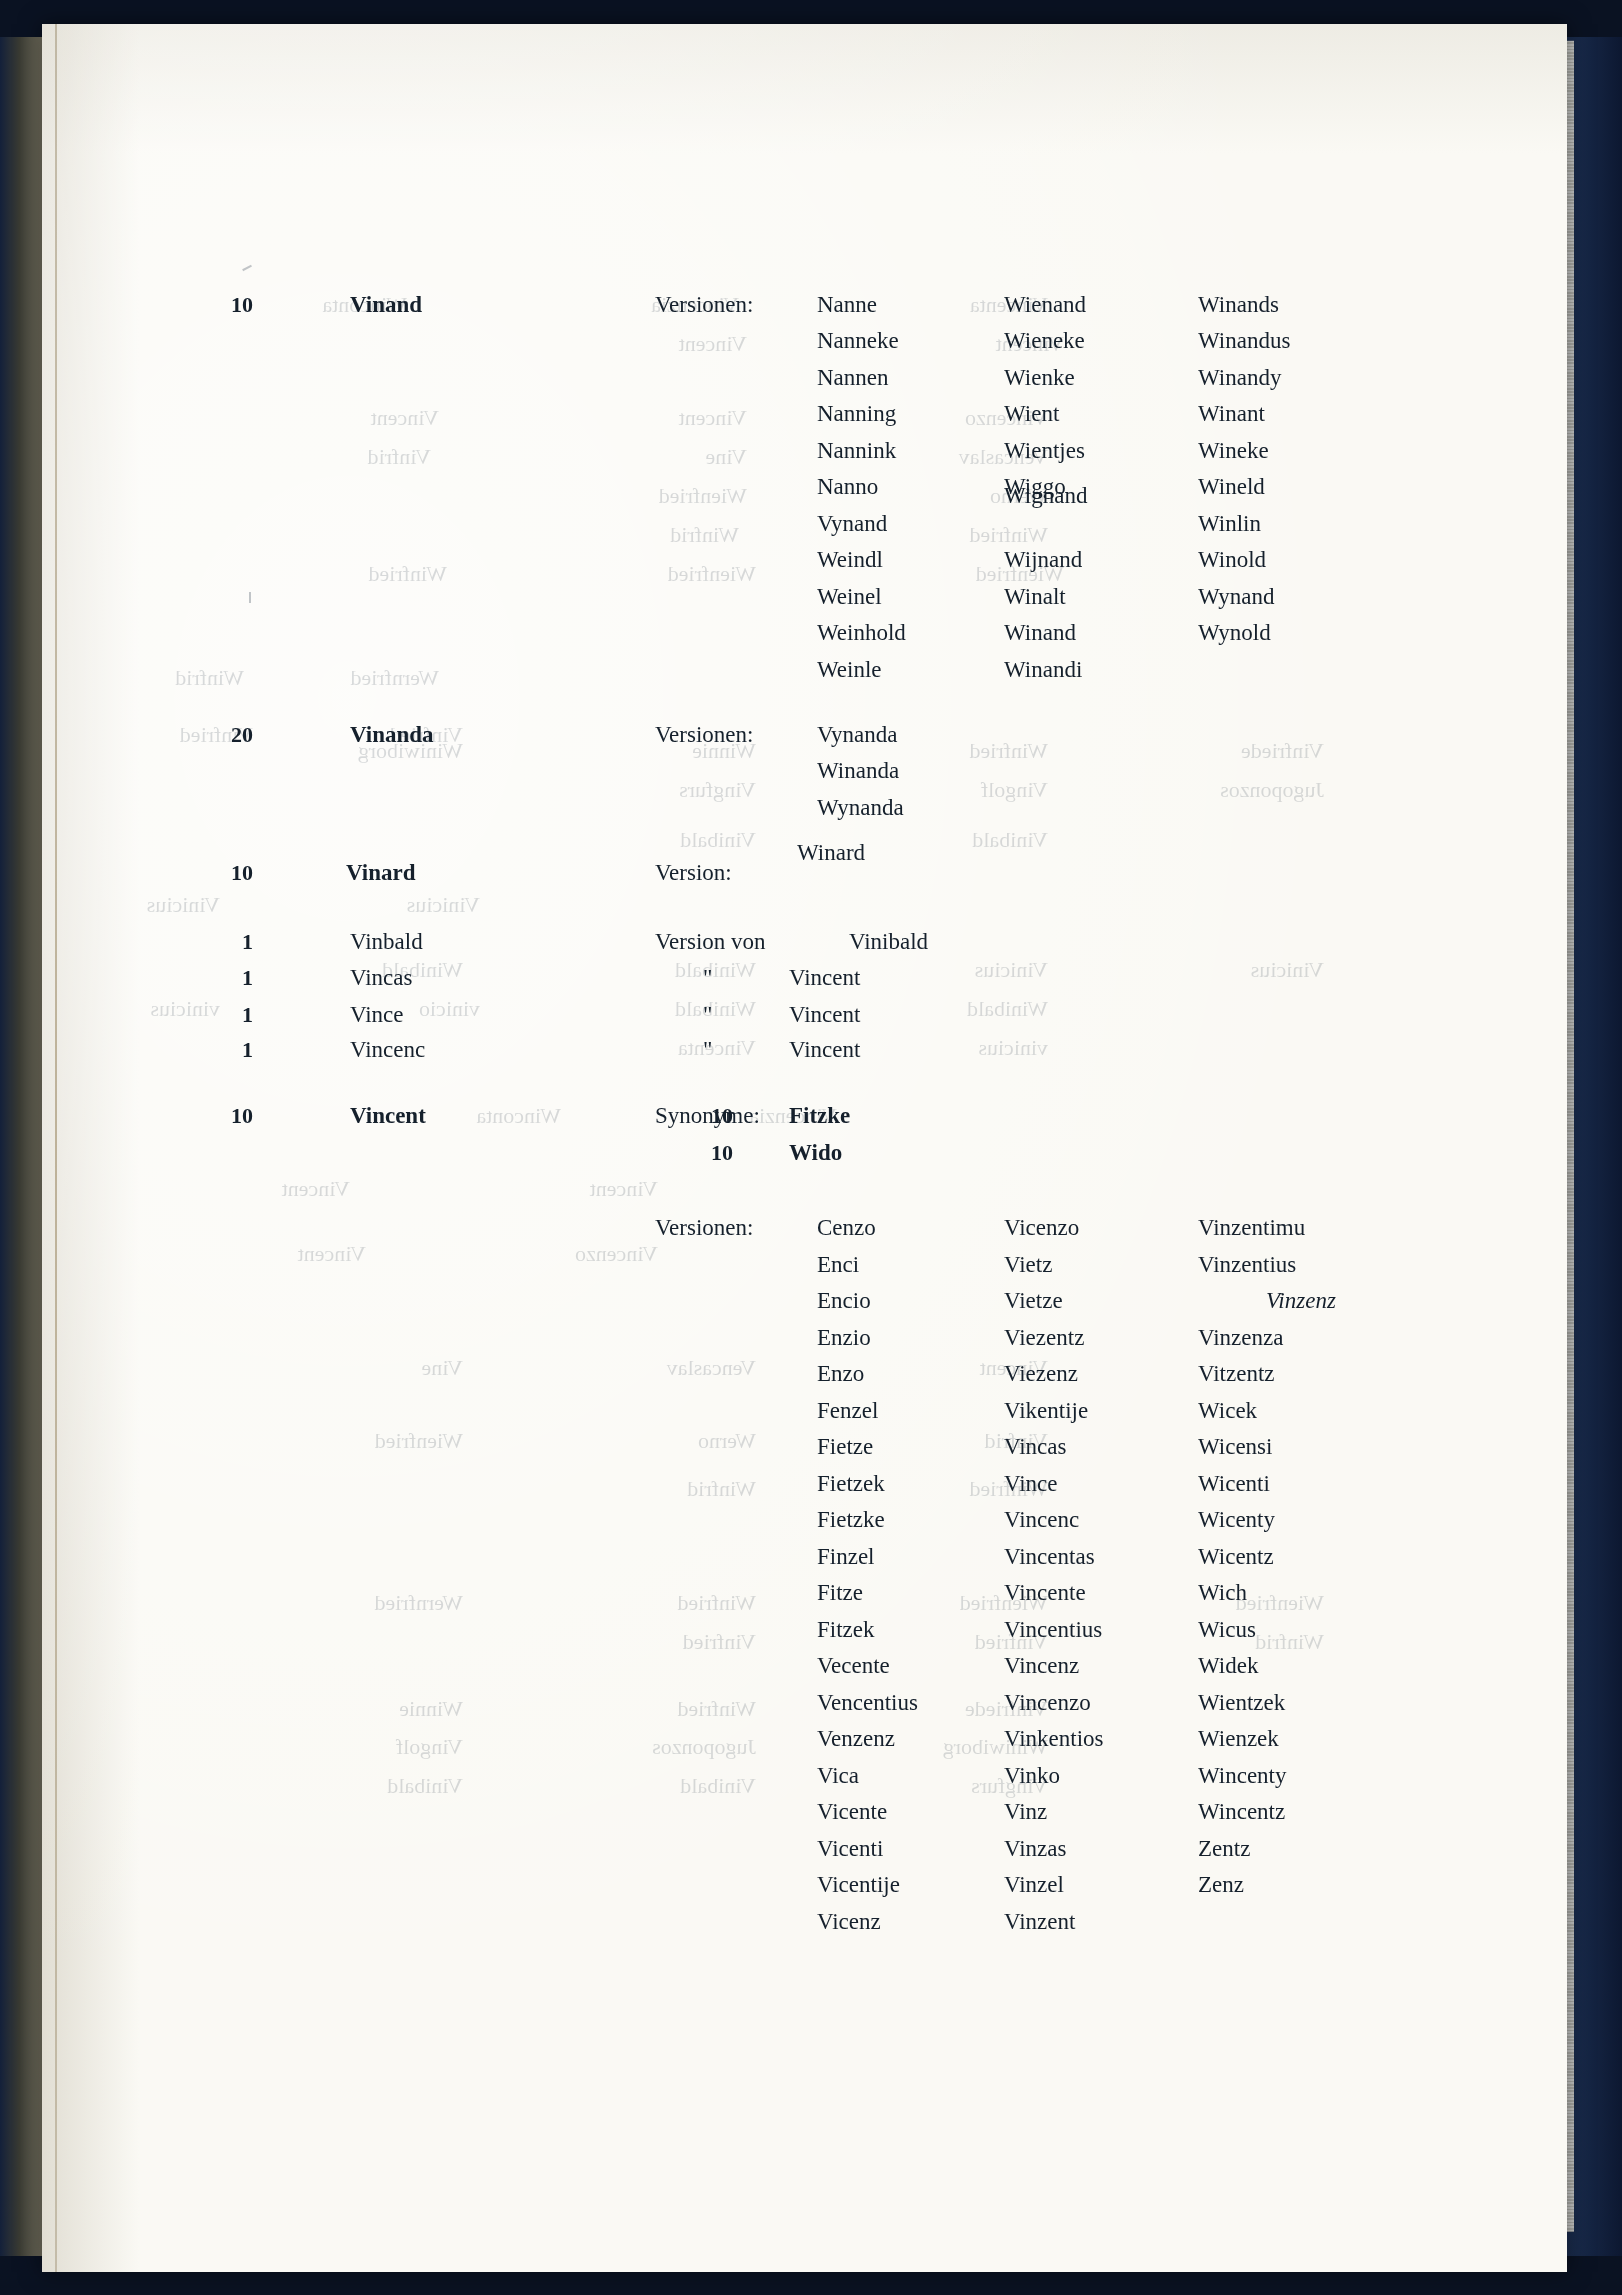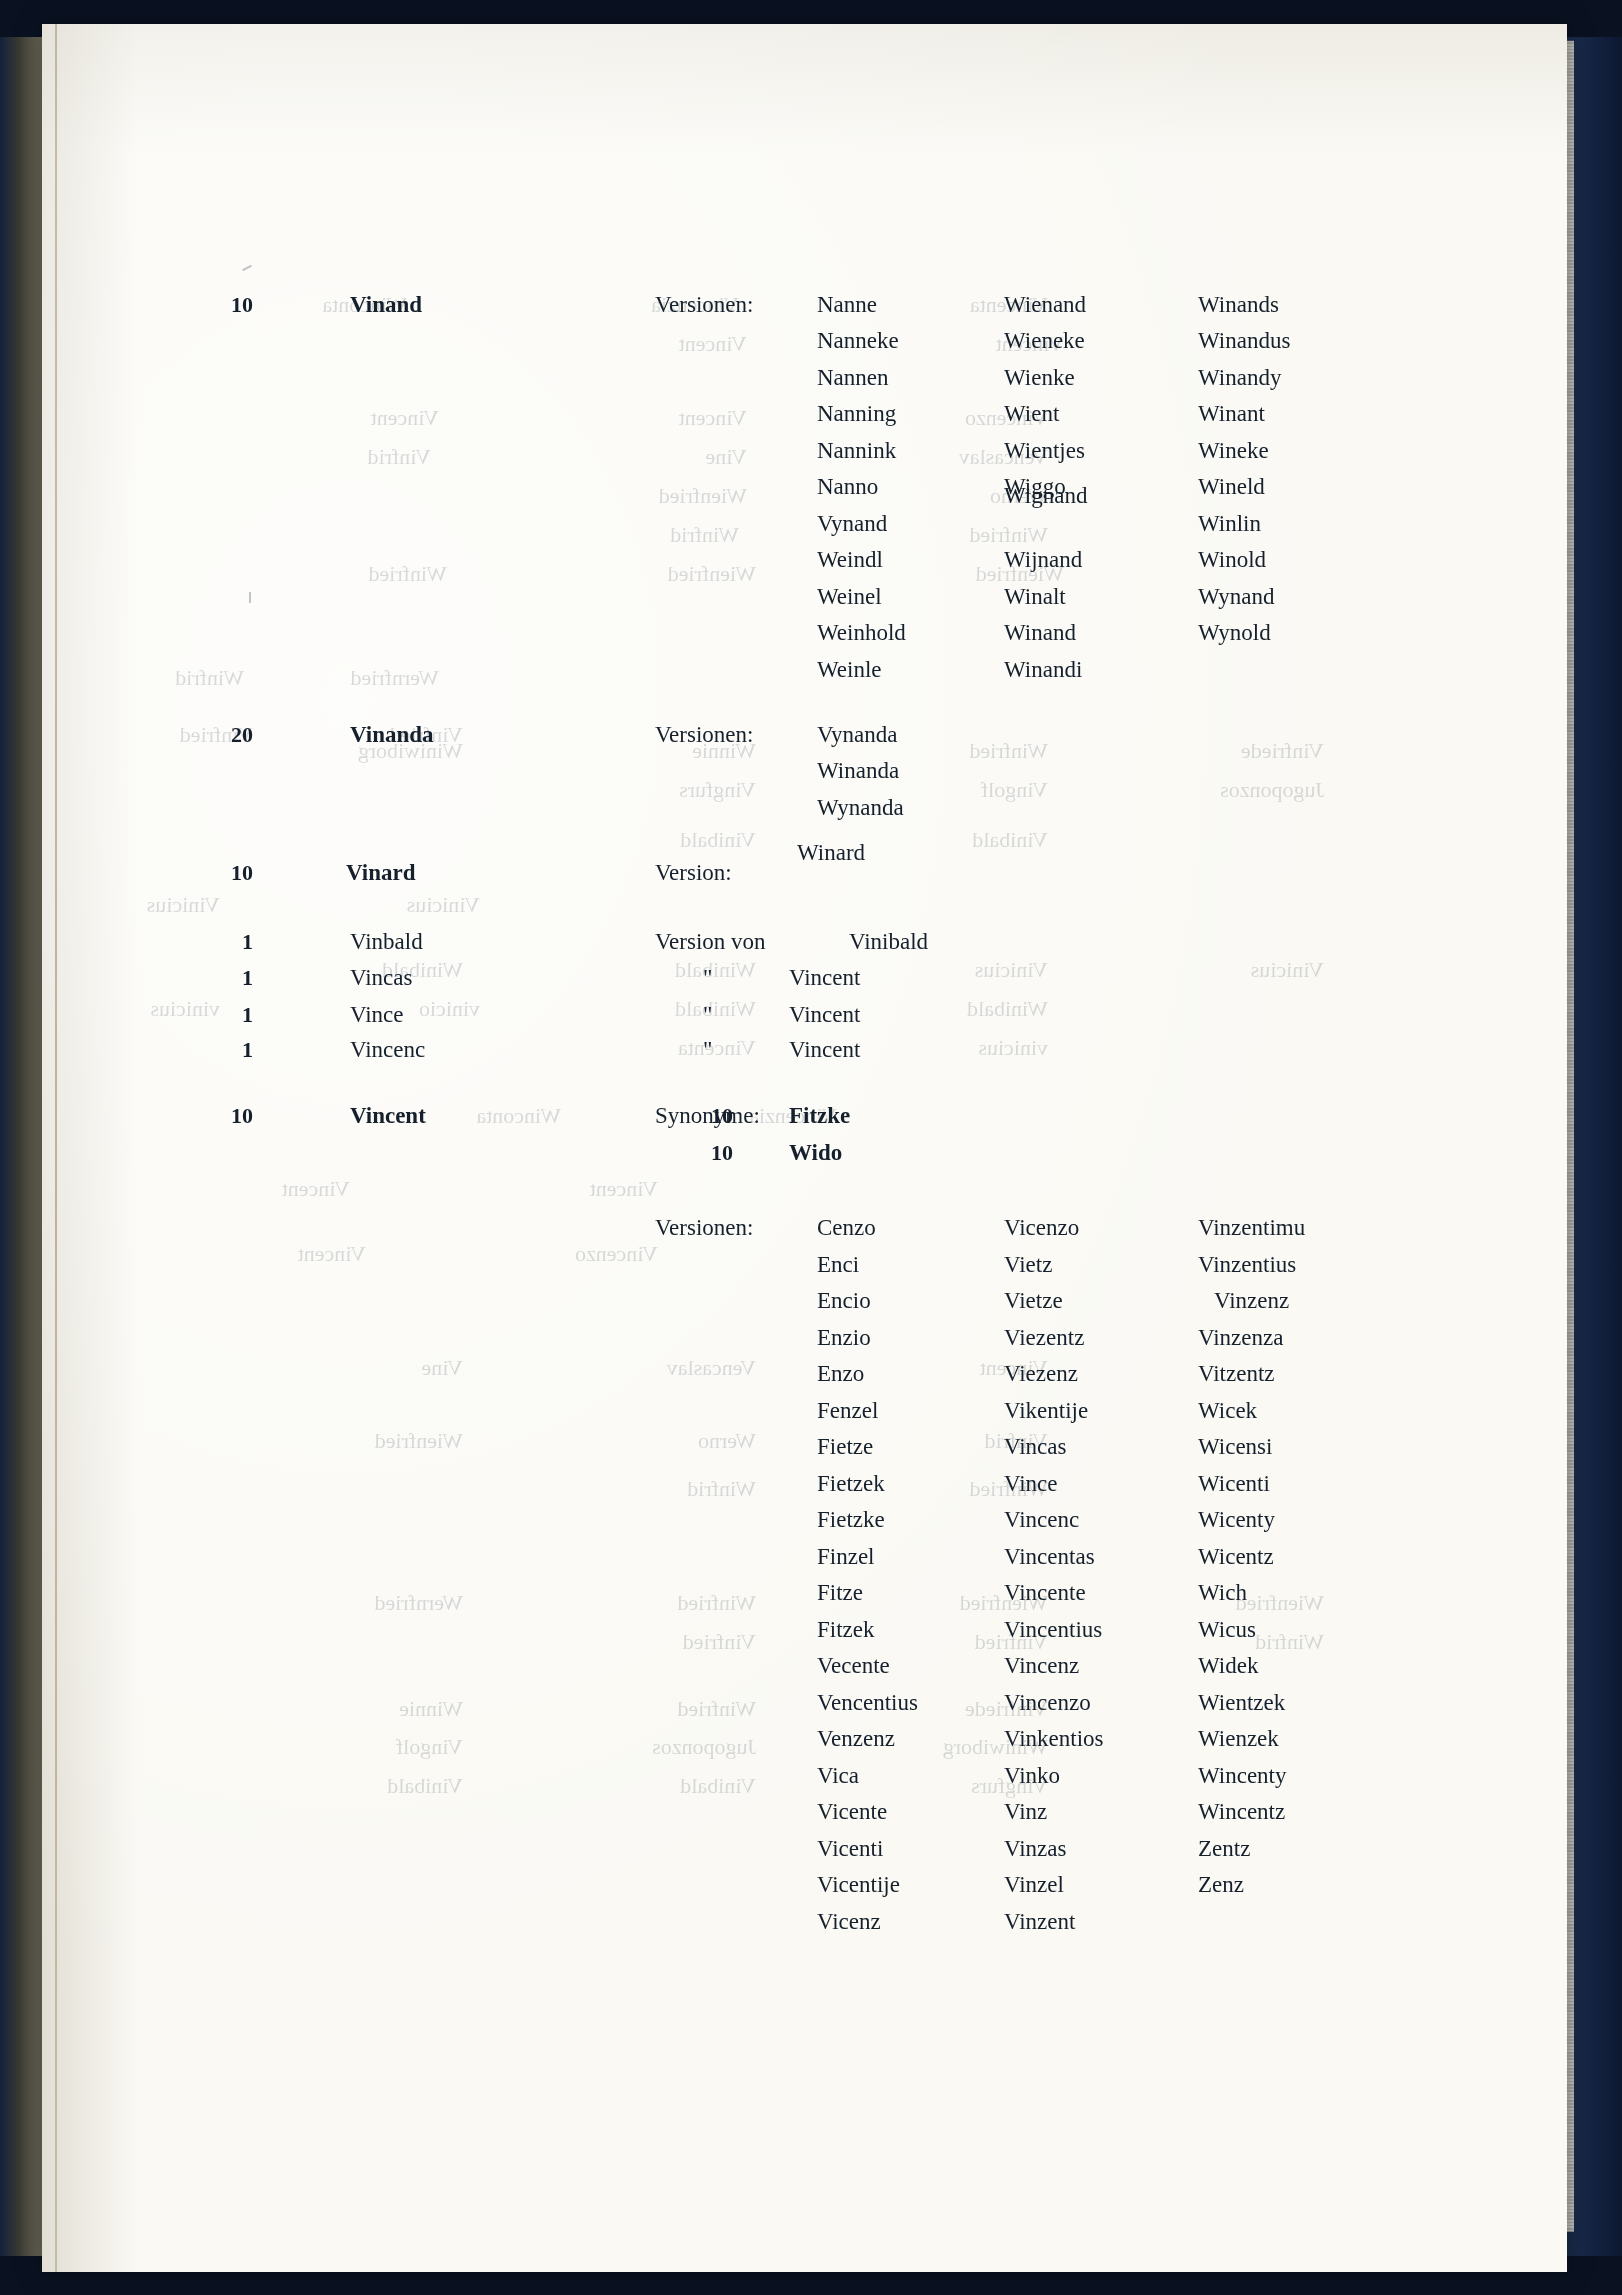--- a/index.html
+++ b/index.html
@@ -370,21 +370,21 @@
           <div class="name" style="left: 962px; top: 1629px;">Vincenz</div>
           <div class="name" style="left: 962px; top: 1666px;">Vincenzo</div>
           <div class="name" style="left: 962px; top: 1702px;">Vinkentios</div>
           <div class="name" style="left: 962px; top: 1739px;">Vinko</div>
           <div class="name" style="left: 962px; top: 1775px;">Vinz</div>
           <div class="name" style="left: 962px; top: 1812px;">Vinzas</div>
           <div class="name" style="left: 962px; top: 1848px;">Vinzel</div>
           <div class="name" style="left: 962px; top: 1885px;">Vinzent</div>
           <div class="name" style="left: 1156px; top: 1191px;">Vinzentimu</div>
           <div class="name" style="left: 1156px; top: 1228px;">Vinzentius</div>
-          <div class="name" style="left: 1172px; top: 1264px;">Vinzenz</div>
+          <div class="name" style="left: 1224px; top: 1264px; font-style: italic;">Vinzenz</div>
           <div class="name" style="left: 1156px; top: 1301px;">Vinzenza</div>
           <div class="name" style="left: 1156px; top: 1337px;">Vitzentz</div>
           <div class="name" style="left: 1156px; top: 1374px;">Wicek</div>
           <div class="name" style="left: 1156px; top: 1410px;">Wicensi</div>
           <div class="name" style="left: 1156px; top: 1447px;">Wicenti</div>
           <div class="name" style="left: 1156px; top: 1483px;">Wicenty</div>
           <div class="name" style="left: 1156px; top: 1520px;">Wicentz</div>
           <div class="name" style="left: 1156px; top: 1556px;">Wich</div>
           <div class="name" style="left: 1156px; top: 1593px;">Wicus</div>
           <div class="name" style="left: 1156px; top: 1629px;">Widek</div>

